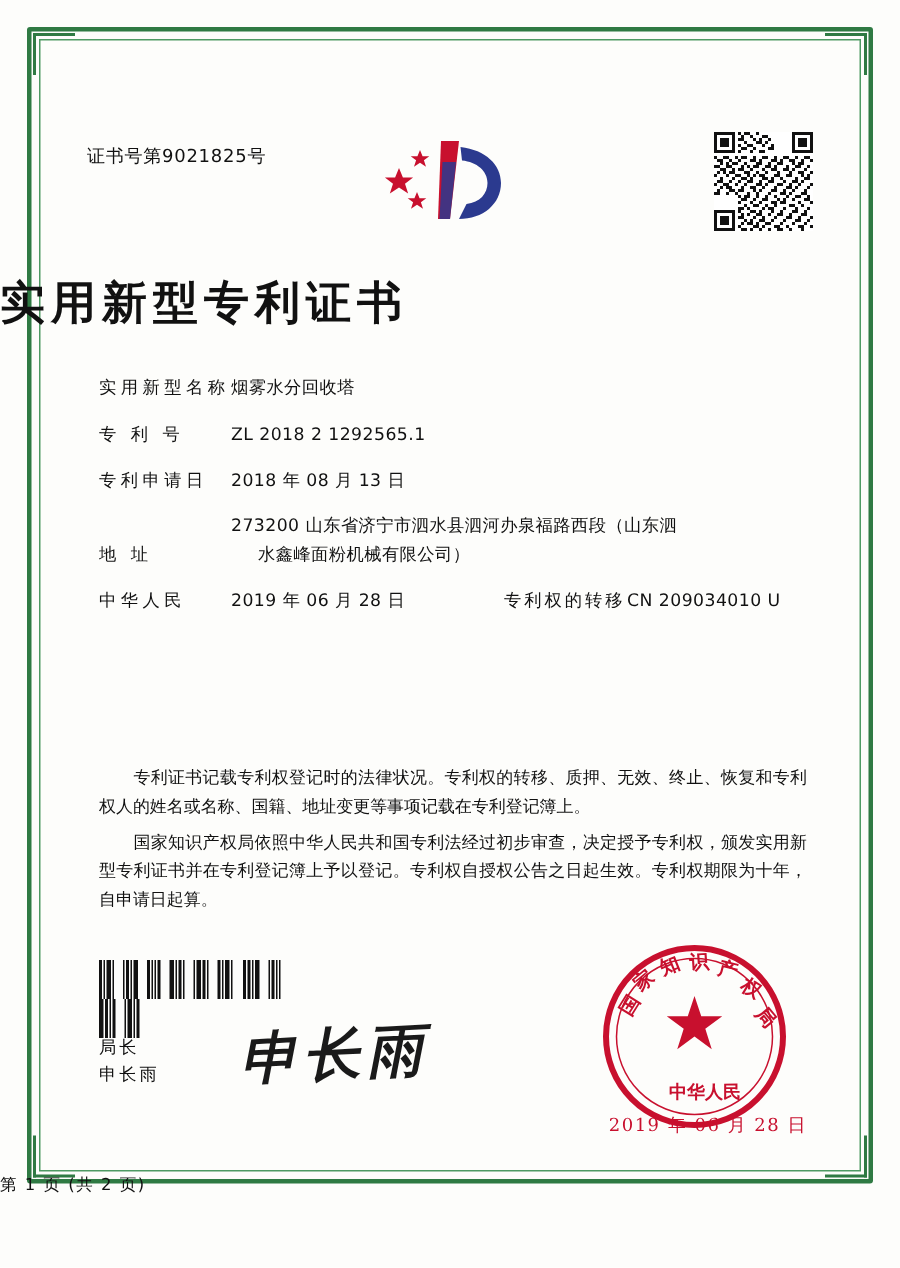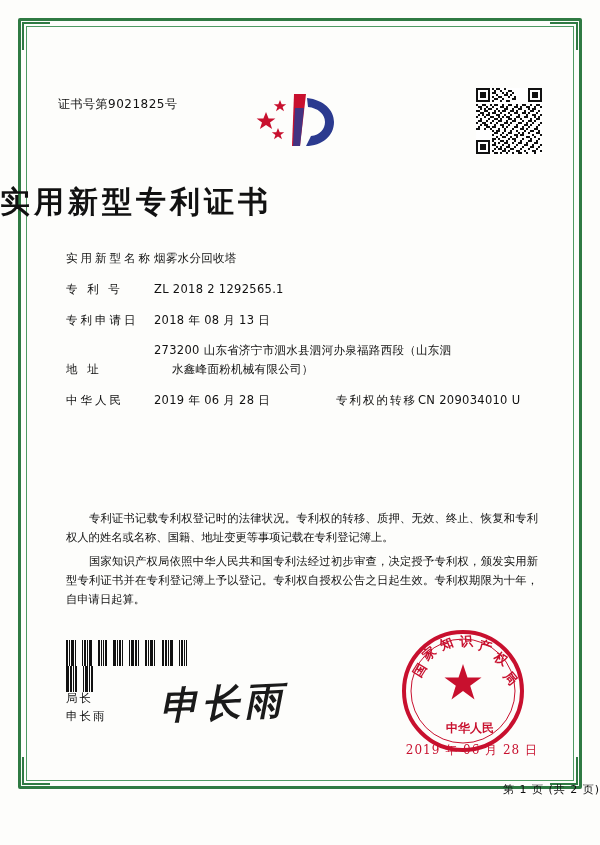--- a/index.html
+++ b/index.html
@@ -195,21 +195,21 @@
     letter-spacing: 1px;
     font-family: "DejaVu Serif", "Liberation Serif", serif;
   }
 
   
   .page-no {
     position: absolute;
     left: 0;
     right: 0;
     top: 782px;
-    text-align: right;
+    text-align: left;
     font-size: 11px;
     color: #111;
     letter-spacing: 1px;
   }
   .footnote {
     position: absolute;
     left: 0;
     right: 0;
     top: 820px;
     text-align: center;

